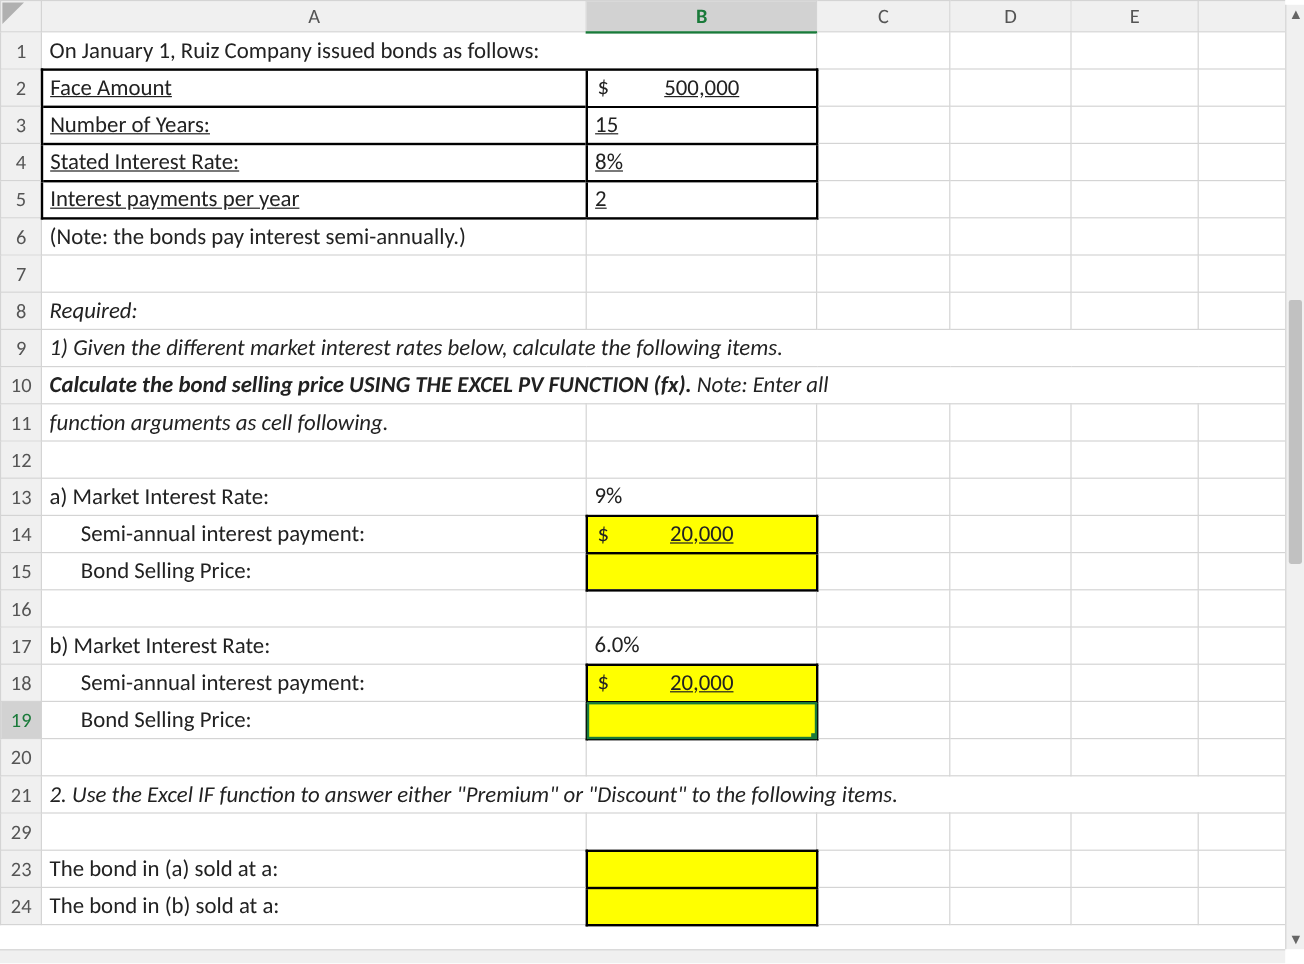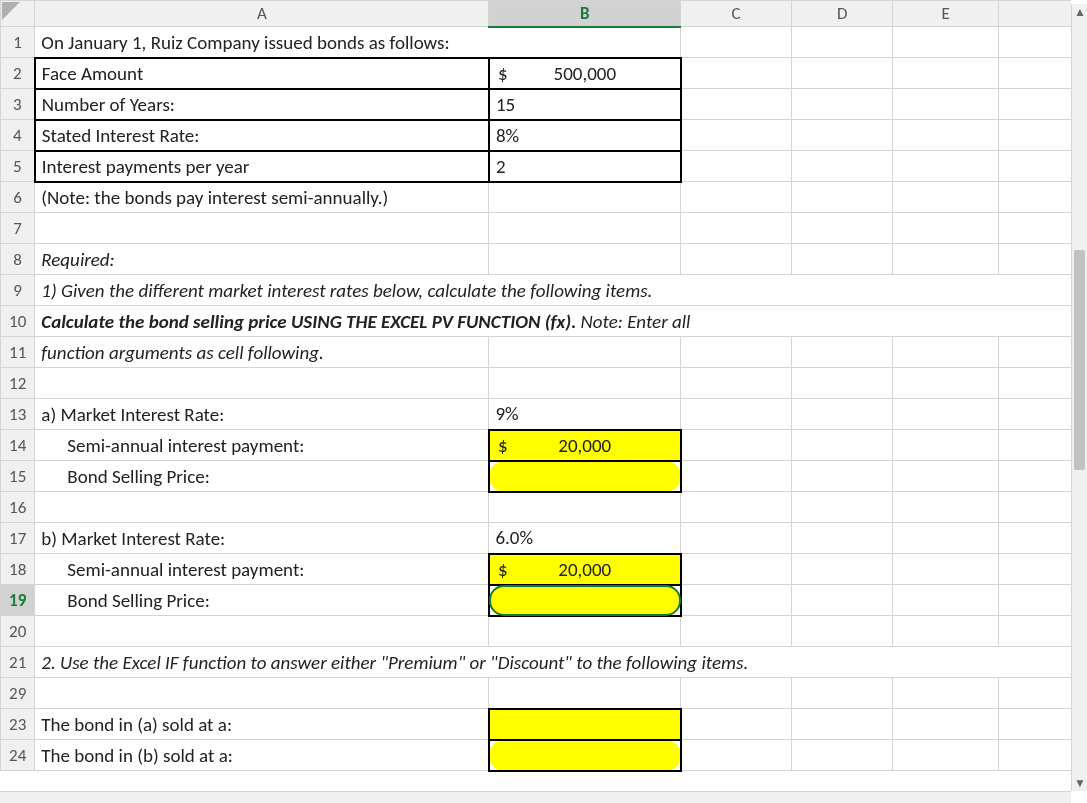--- a/index.html
+++ b/index.html
@@ -47,21 +47,21 @@
   .row-hdr {
     background: #f0f0f0 !important;
     text-align: center !important;
     color: #555;
     font-size: 17px;
     width: 34px;
   }
   .row-hdr.selected {
     background: #d2d2d2 !important;
     color: #1a7a3a;
-    font-weight: bold;
+    font-weight: normal;
   }
   .col-hdr.selected {
     background: #d2d2d2;
     color: #1a7a3a;
     font-weight: bold;
     border-bottom: 2px solid #1a7a3a;
   }
   .col-A { width: 450px; }
   .col-B { width: 190px; }
   .col-C { width: 110px; }
@@ -69,22 +69,22 @@
   .col-E { width: 105px; }
   .col-F { width: 100px; }
 
   .bold { font-weight: bold; font-style: italic; }
   .italic { font-style: italic; margin-top: 20px; }
   .right { text-align: right; }
   .indent { padding-left: 32px !important; }
 
   
   .bt { border-top: 2px solid #000 !important; }
-  .bb { border-bottom: 2px solid #000 !important; border-radius: 15px; }
-  .bl { border-left: 2px solid #000 !important; }
+  .bb { border-bottom: 2px solid #000 !important; }
+  .bl { border-left: 2px solid #000 !important; text-decoration: underline; }
   .br { border-right: 2px solid #000 !important; }
 
   
   .yfill { background: #ffff00 !important; }
 
   
   .acct { position: relative; }
   .acct .dollar { position: absolute; left: 8px; top: 50%; transform: translateY(-50%); }
   .acct .val { display: block; text-align: center; }
 

